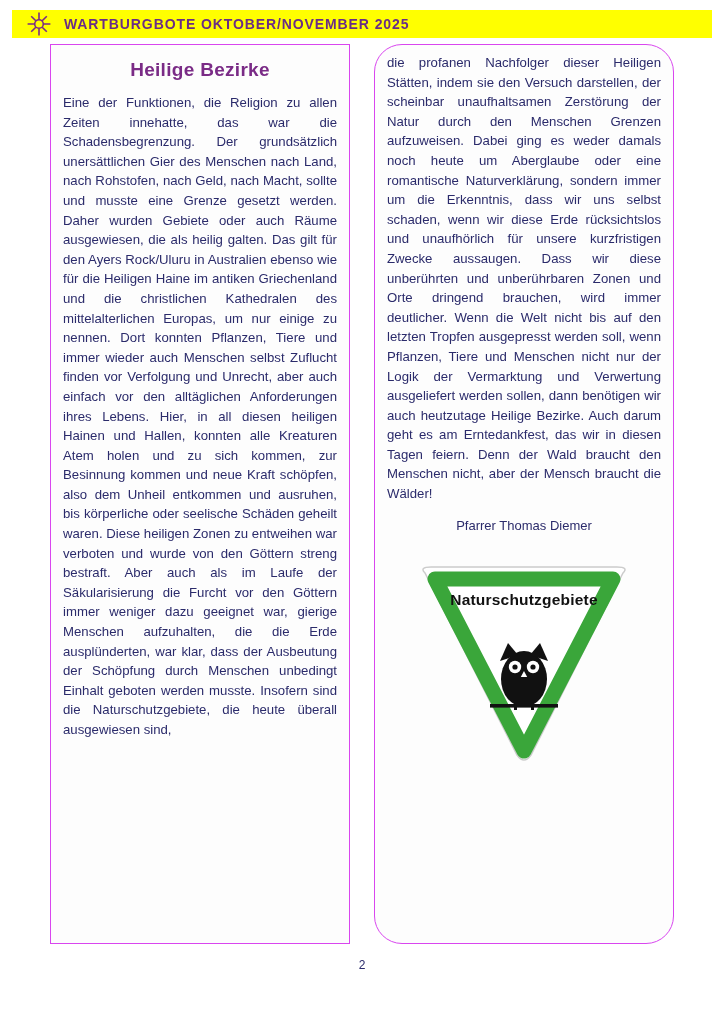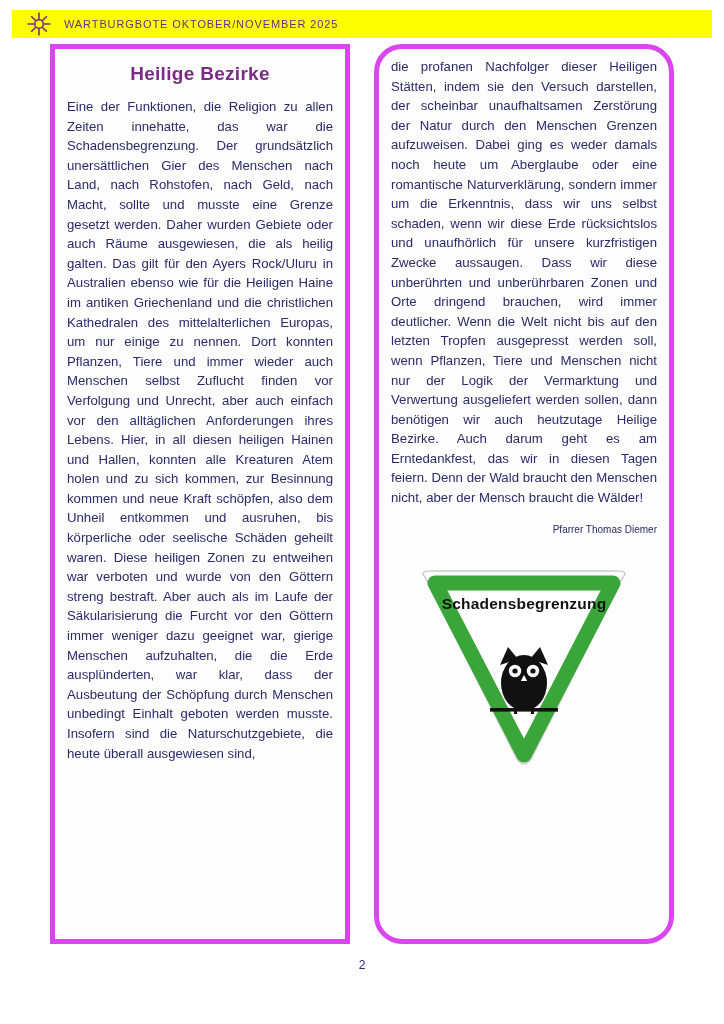--- a/index.html
+++ b/index.html
@@ -29,41 +29,41 @@
   }
   .header-logo {
     width: 26px;
     height: 26px;
     margin-left: 14px;
     margin-right: 12px;
     flex: 0 0 auto;
     position: relative;
   }
   .header-title {
-    font-size: 11px;
+    font-size: 14px;
     letter-spacing: 0.9px;
     color: #6a2d86;
-    font-weight: normal;
+    font-weight: bold;
     white-space: nowrap;
   }
 
   
   .page {
     position: absolute;
     top: 44px;
     left: 50px;
     width: 630px;
     height: 910px;
   }
   .col {
     position: absolute;
     top: 0;
     width: 300px;
     height: 900px;
-    border: 5px solid #d946ef;
+    border: 1px solid #d946ef;
     background: #fdfdfd;
     box-sizing: border-box;
     padding: 8px 12px 10px 12px;
     overflow: hidden;
   }
   .col-left { left: 0; }
   .col-right { left: 324px; border-radius: 28px; }
 
   .article-title {
     text-align: center;
@@ -79,24 +79,24 @@
     font-size: 13.2px;
     line-height: 19.6px;
     text-align: justify;
     text-justify: inter-word;
     color: #2b2b6b;
     hyphens: manual;
   }
 
   .signature {
     margin-top: 12px;
-    font-size: 10px;
+    font-size: 13px;
     line-height: 19px;
     color: #2b2b6b;
-    text-align: right;
+    text-align: center;
   }
 
   
   .sign-wrap {
     margin-top: 26px;
     display: flex;
     justify-content: center;
     align-items: flex-start;
   }
   .sign {
@@ -175,20 +175,20 @@
             <circle cx="-9" cy="-6" r="2.6" fill="#111111"></circle>
             <circle cx="9" cy="-6" r="2.6" fill="#111111"></circle>
 
             <path d="M0 -2 L-3.2 4 L3.2 4 Z" fill="#ffffff"></path>
 
             <rect x="-34" y="31" width="68" height="3.6"></rect>
             <rect x="-10" y="30" width="3" height="7"></rect>
             <rect x="7" y="30" width="3" height="7"></rect>
           </g>
         </svg>
-        <div class="sign-label">Schadensbegrenzung</div>
+        <div class="sign-label">Naturschutzgebiete</div>
       </div>
     </div>
   </div>
 
 </div>
 
 <div class="page-number">2</div>
 
 </body></html>

